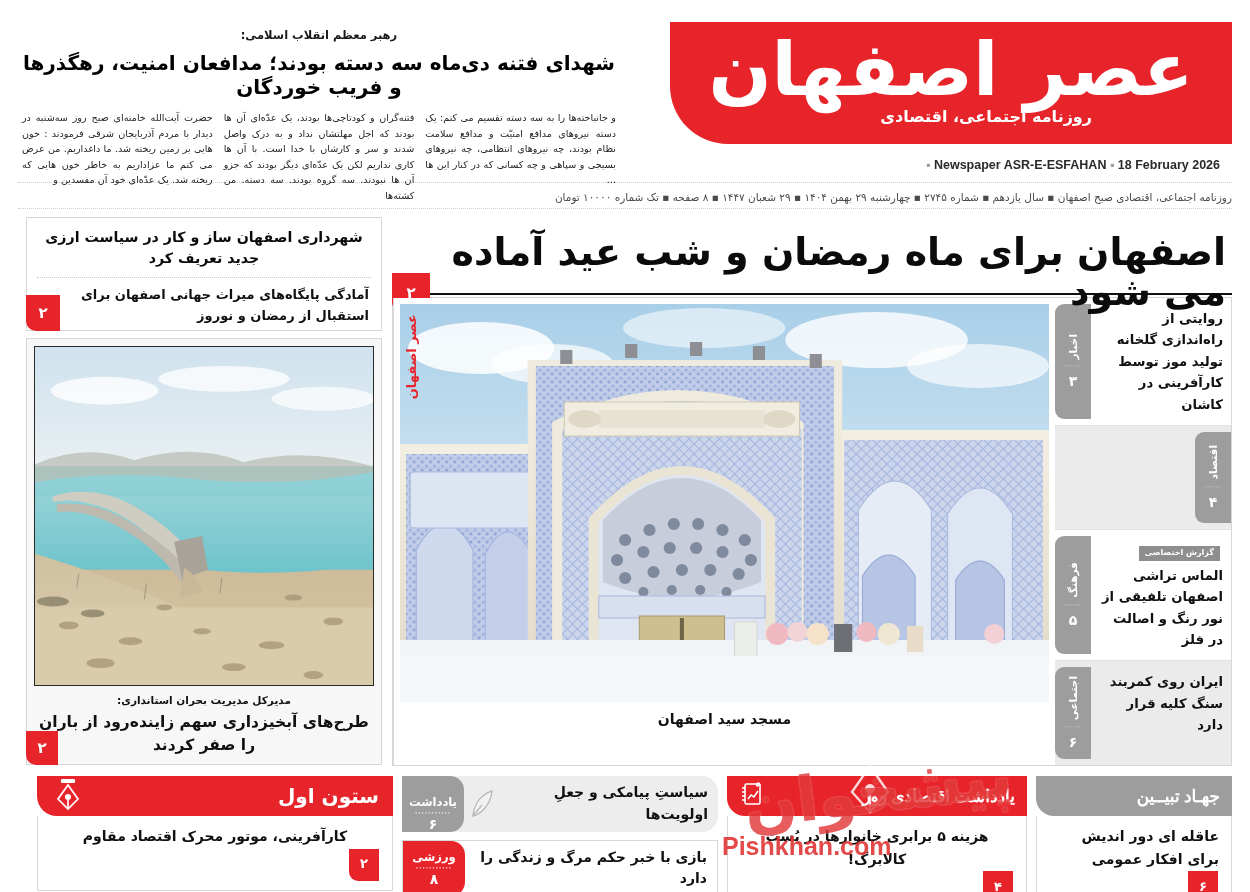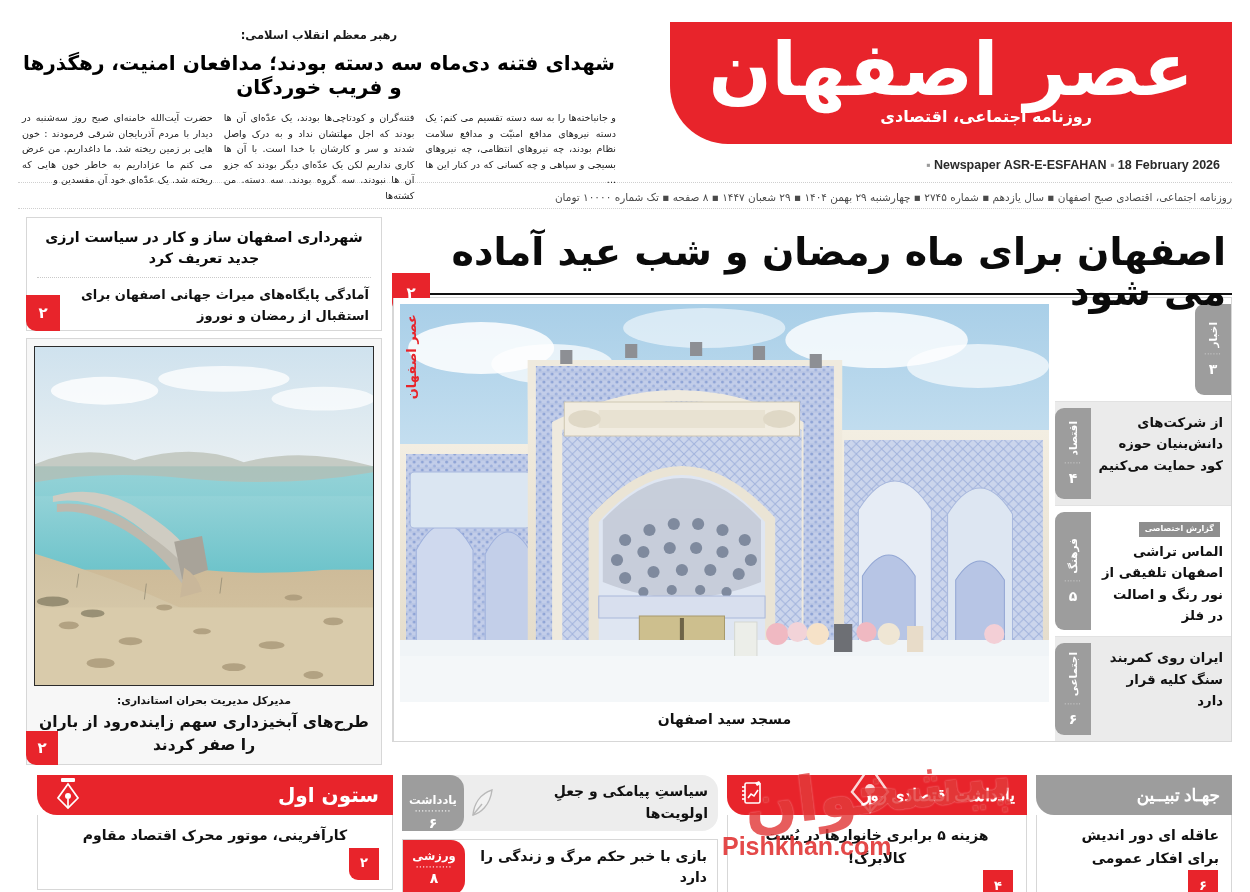--- a/index.html
+++ b/index.html
@@ -228,31 +228,31 @@
       <div class="main-head-wrap">
         <div class="main-head">اصفهان برای ماه رمضان و شب عید آماده می شود</div>
         <div class="pagetag main">۲</div>
       </div>
 
       <div class="photo-row">
 
         <div class="index-col">
 
           <div class="idx-item">
+            <div class="idx-text">
+              <span>روایتی از راه‌اندازی گلخانه تولید موز توسط کارآفرینی در کاشان</span>
+            </div>
             <div class="idx-tab">
               <span class="sec">اخبار</span>
               <span class="dots">······</span>
               <span class="num">۳</span>
             </div>
           </div>
 
           <div class="idx-item alt">
-            <div class="idx-text">
-              <span>از شرکت‌های دانش‌بنیان حوزه کود حمایت می‌کنیم</span>
-            </div>
             <div class="idx-tab">
               <span class="sec">اقتصاد</span>
               <span class="dots">······</span>
               <span class="num">۴</span>
             </div>
           </div>
 
           <div class="idx-item">
             <div class="idx-text">
               <span class="idx-badge">گزارش اختصاصی</span>

